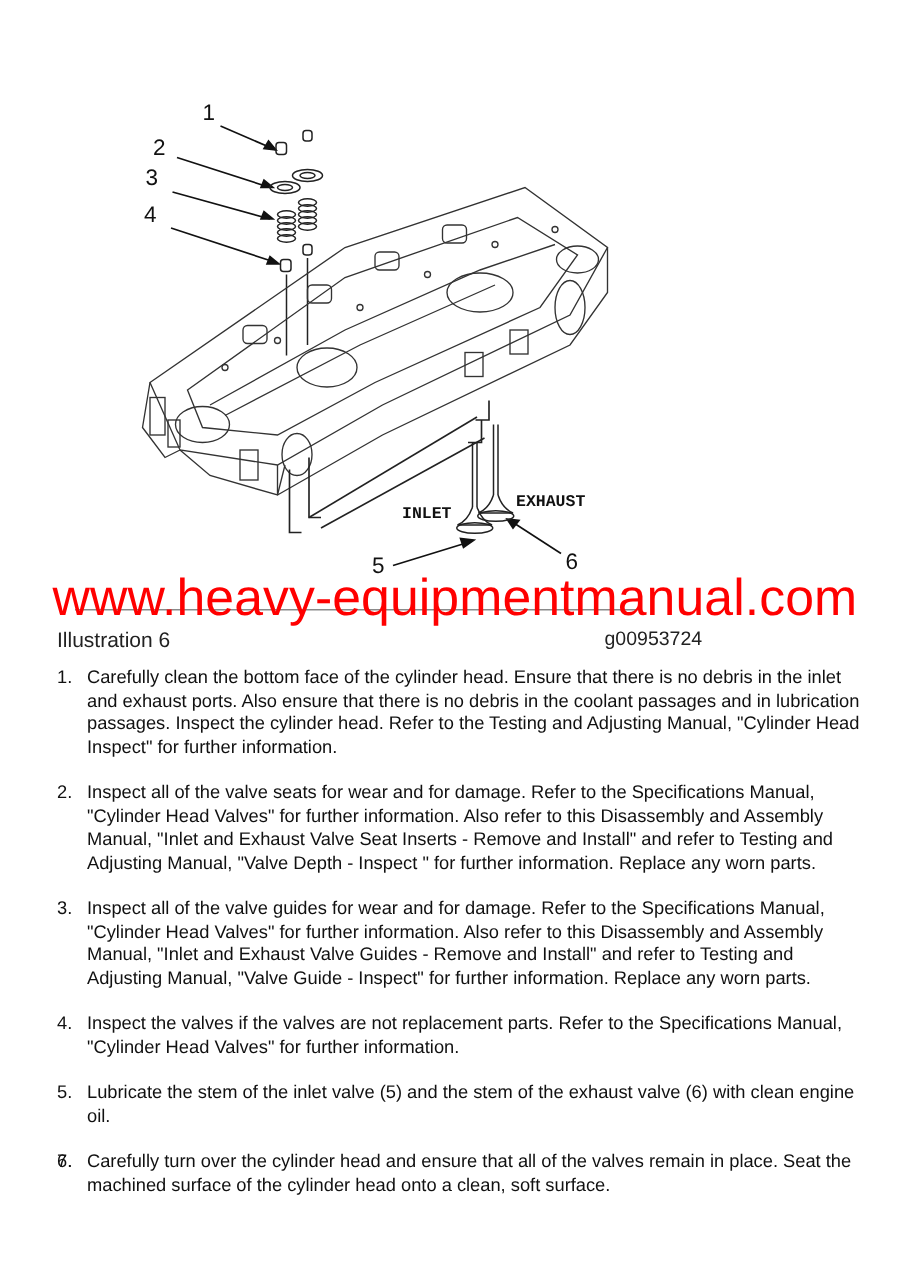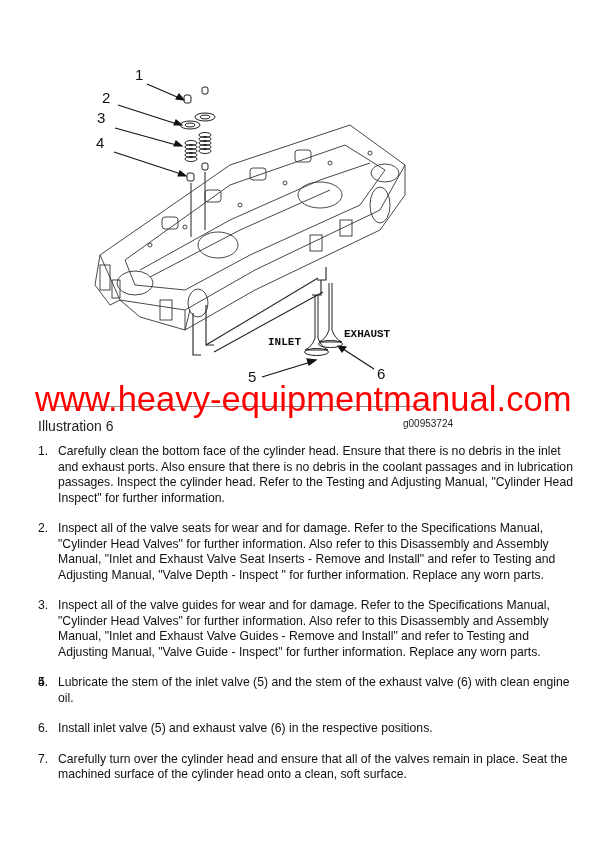--- a/index.html
+++ b/index.html
@@ -39,21 +39,21 @@
       position: absolute;
       left: 38px;
       top: 418px;
       font-size: 14px;
       color: #222;
     }
     .caption-right {
       position: absolute;
       left: 403px;
       top: 418px;
-      font-size: 10px;
+      font-size: 13px;
       color: #222;
     }
     .watermark {
       position: absolute;
       left: 35px;
       top: 377px;
       font-size: 34.5px;
       line-height: 44px;
       color: #ff0000;
       white-space: nowrap;
@@ -211,26 +211,26 @@
   <li class="step">
     <span class="step-num">2.</span>
     <span>Inspect all of the valve seats for wear and for damage. Refer to the Specifications Manual, "Cylinder Head Valves" for further information. Also refer to this Disassembly and Assembly Manual, "Inlet and Exhaust Valve Seat Inserts - Remove and Install" and refer to Testing and Adjusting Manual, "Valve Depth - Inspect " for further information. Replace any worn parts.</span>
   </li>
   <li class="step">
     <span class="step-num">3.</span>
     <span>Inspect all of the valve guides for wear and for damage. Refer to the Specifications Manual, "Cylinder Head Valves" for further information. Also refer to this Disassembly and Assembly Manual, "Inlet and Exhaust Valve Guides - Remove and Install" and refer to Testing and Adjusting Manual, "Valve Guide - Inspect" for further information. Replace any worn parts.</span>
   </li>
   <li class="step">
     <span class="step-num">4.</span>
+    <span>Inspect the valves if the valves are not replacement parts. Refer to the Specifications Manual, "Cylinder Head Valves" for further information.</span>
   </li>
   <li class="step">
     <span class="step-num">5.</span>
     <span>Lubricate the stem of the inlet valve (5) and the stem of the exhaust valve (6) with clean engine oil.</span>
   </li>
   <li class="step">
     <span class="step-num">6.</span>
-    <span>Install inlet valve (5) and exhaust valve (6) in the respective positions.</span>
   </li>
   <li class="step">
     <span class="step-num">7.</span>
     <span>Carefully turn over the cylinder head and ensure that all of the valves remain in place. Seat the machined surface of the cylinder head onto a clean, soft surface.</span>
   </li>
 </ol>
 
 </body></html>

